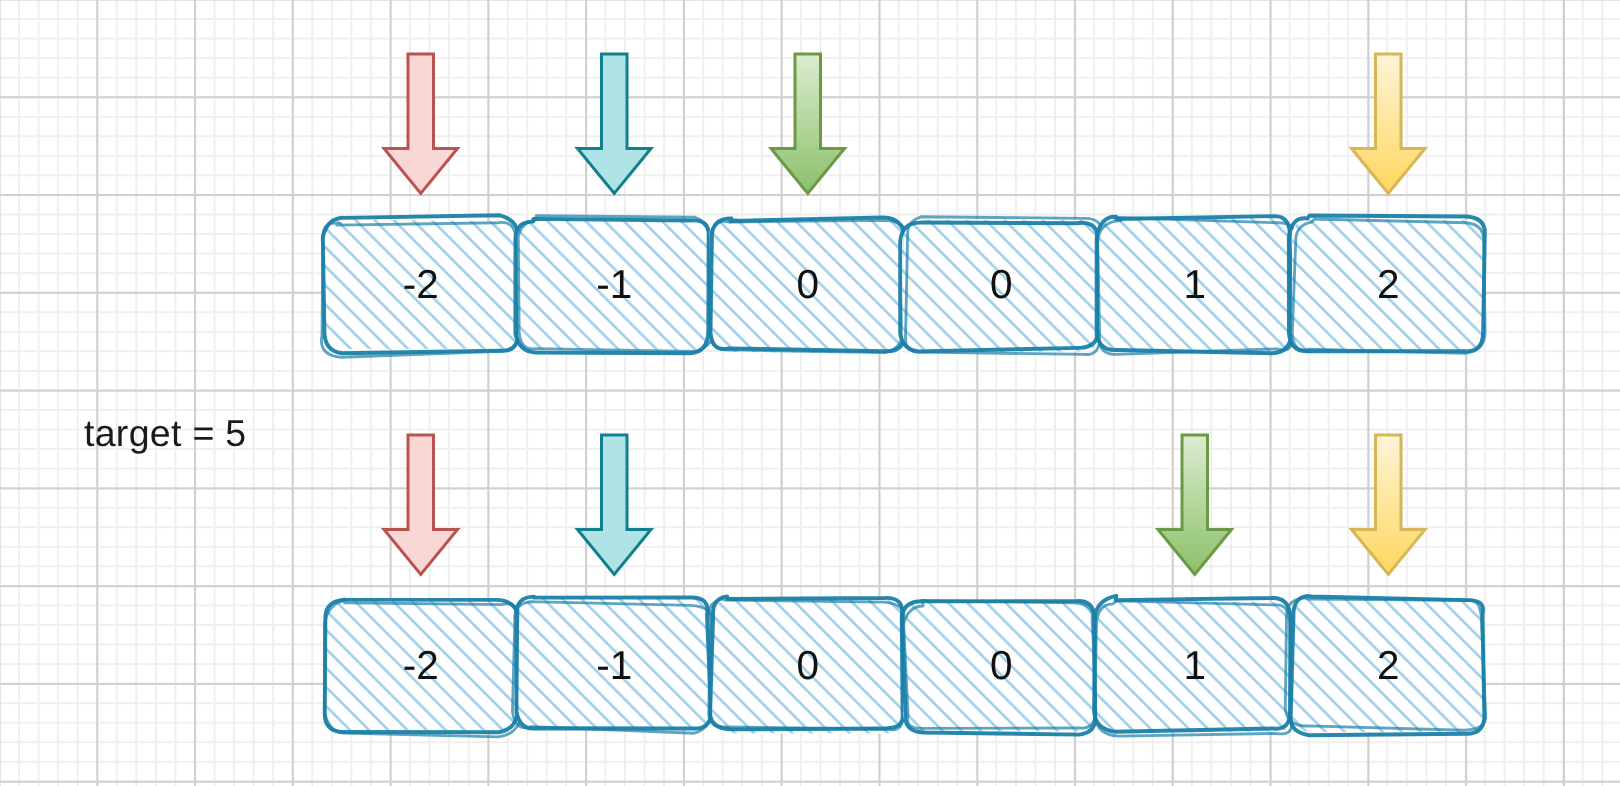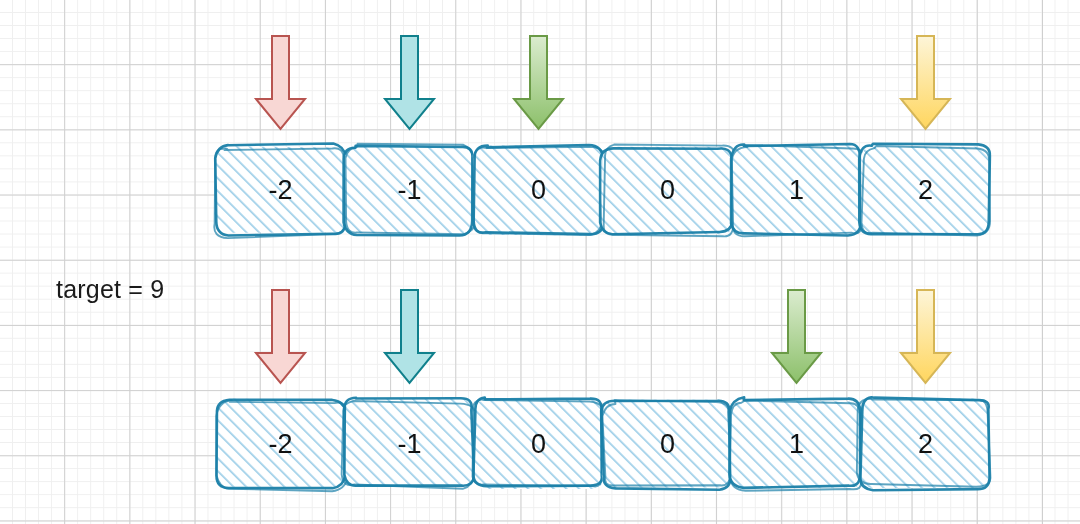--- a/index.html
+++ b/index.html
@@ -58,21 +58,21 @@
     text-align: center;
     white-space: nowrap;
     transform: translate(-50%, -50%);
   }
 </style>
 </head>
 <body>
 
 <div id="canvas">
 
-  <div class="target-label">target = 9</div>
+  <div class="target-label">target = 5</div>
 
   <div class="layer">
     <svg id="vector-svg" width="1080" height="524" viewBox="0 0 1080 524" xmlns="http://www.w3.org/2000/svg">
       <defs>
         <pattern id="hatch" width="9" height="9" patternUnits="userSpaceOnUse" patternTransform="rotate(-45)">
           <rect width="9" height="9" fill="#ffffff"></rect>
           <line x1="0" y1="0" x2="0" y2="9" stroke="#9ecfe8" stroke-width="3.4"></line>
         </pattern>
         <linearGradient id="grad-green" x1="0" y1="0" x2="0" y2="1">
           <stop offset="0%" stop-color="#dbeccf"></stop>

